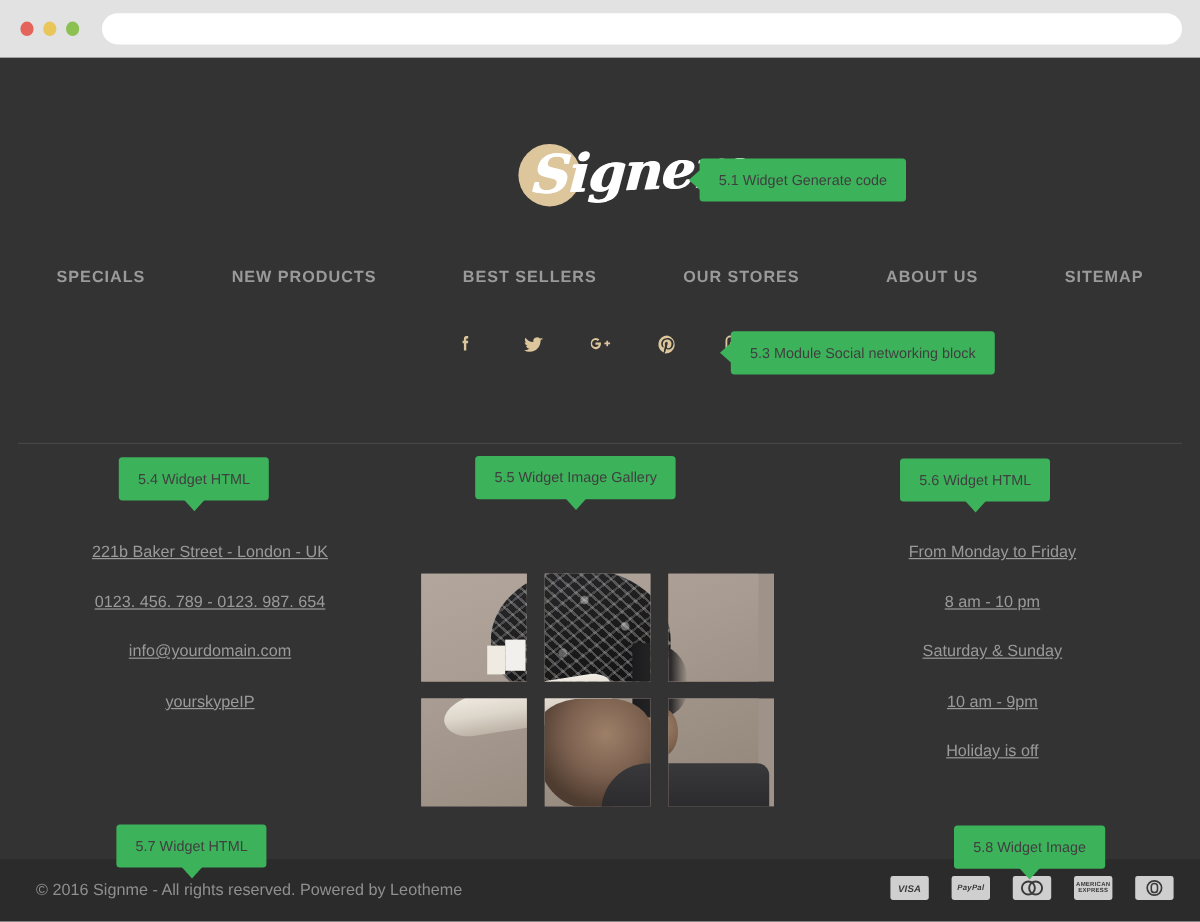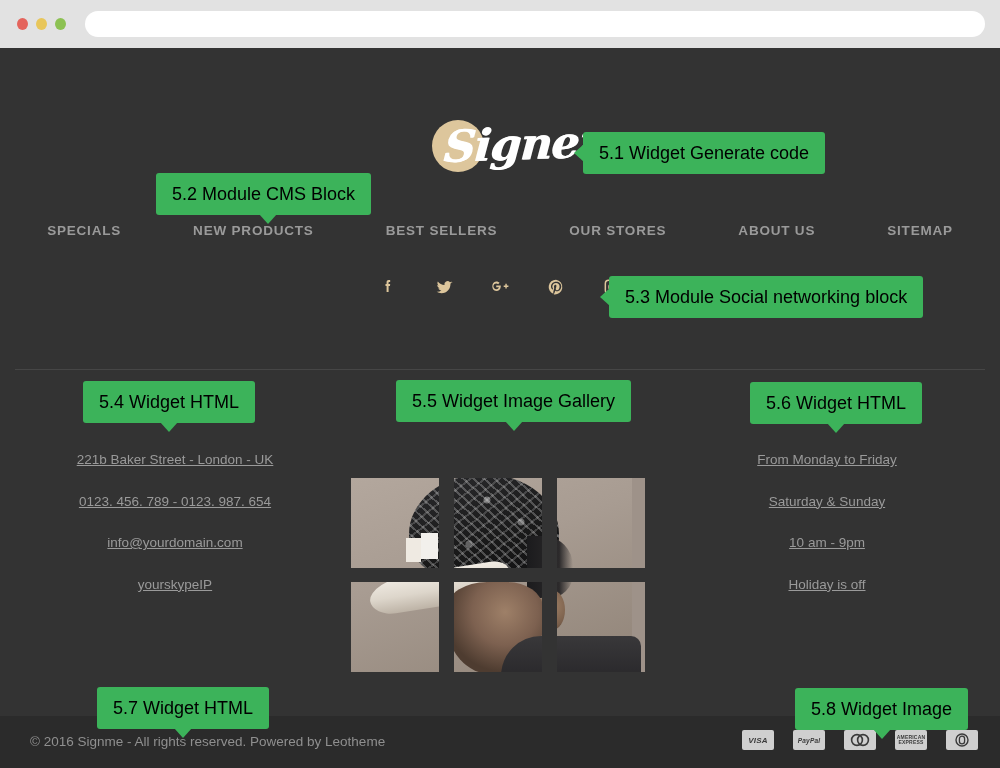--- a/index.html
+++ b/index.html
@@ -191,22 +191,22 @@
   }
   .pay.visa { font-size: 8px; font-style: italic; }
   .pay.paypal { font-size: 6.5px; font-style: italic; }
   .pay.amex { font-size: 5px; line-height: 1.05; text-align: center; }
   .pay svg { display: block; }
 
   
   .callout {
     position: absolute;
     background: #3cb35a;
-    color: #000000;
-    font-size: 18px;
+    color: #404040;
+    font-size: 12px;
     line-height: 1;
     padding: 12px 16px;
     border-radius: 3px;
     white-space: nowrap;
   }
   .callout::after {
     content: ""; position: absolute; width: 0; height: 0;
   }
   
   .callout.arrow-down::after {
@@ -345,20 +345,21 @@
               <div class="ear"></div>
                 <div class="shoulder"></div>
             </div>
           </div>
         </div>
       </div>
 
       <div class="col col-right">
         <div class="stack">
           <p>From Monday to Friday</p>
+          <p>8 am - 10 pm</p>
           <p>Saturday &amp; Sunday</p>
           <p>10 am - 9pm</p>
           <p>Holiday is off</p>
         </div>
       </div>
     </div>
 
     <div class="footer-bar">
       <div class="copyright">© 2016 Signme - All rights reserved. Powered by Leotheme</div>
       <div class="payments">
@@ -376,25 +377,24 @@
             <circle cx="11" cy="7" r="6" fill="none" stroke="#3a3a3a" stroke-width="1.4"></circle>
             <rect x="8.4" y="3.2" width="5.2" height="7.6" rx="2.6" fill="none" stroke="#3a3a3a" stroke-width="1.3"></rect>
           </svg>
         </div>
       </div>
     </div>
   </div>
 
   <div class="callout arrow-left" style="left:583px; top:132px;">5.1 Widget Generate code</div>
 
-  <div class="callout arrow-down" style="left:156px; top:173px; --ax:52%;">5.2 Module CMS Block</div>
 
   <div class="callout arrow-left" style="left:609px; top:276px;">5.3 Module Social networking block</div>
 
-  <div class="callout arrow-down" style="left:83px; top:381px; --ax:50%;">5.4 Widget HTML</div>
+  <div class="callout arrow-down" style="left:99px; top:381px; --ax:50%;">5.4 Widget HTML</div>
 
   <div class="callout arrow-down" style="left:396px; top:380px; --ax:50%;">5.5 Widget Image Gallery</div>
 
   <div class="callout arrow-down" style="left:750px; top:382px; --ax:50%;">5.6 Widget HTML</div>
 
   <div class="callout arrow-down" style="left:97px; top:680px;margin-top:7px; --ax:50%;">5.7 Widget HTML</div>
 
   <div class="callout arrow-down" style="left:795px; top:688px; --ax:50%;">5.8 Widget Image</div>
 
 </div>

